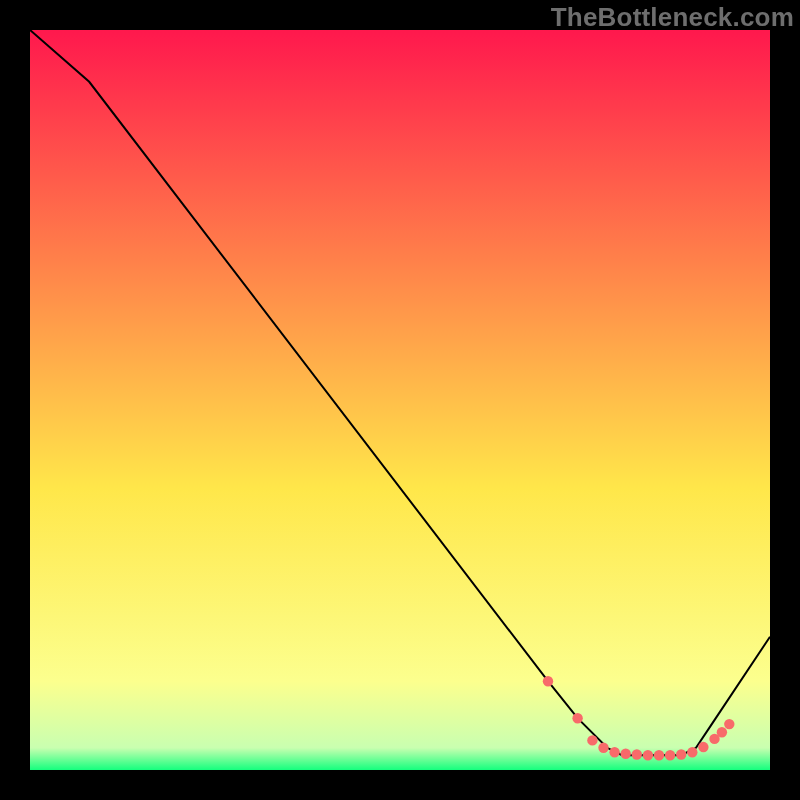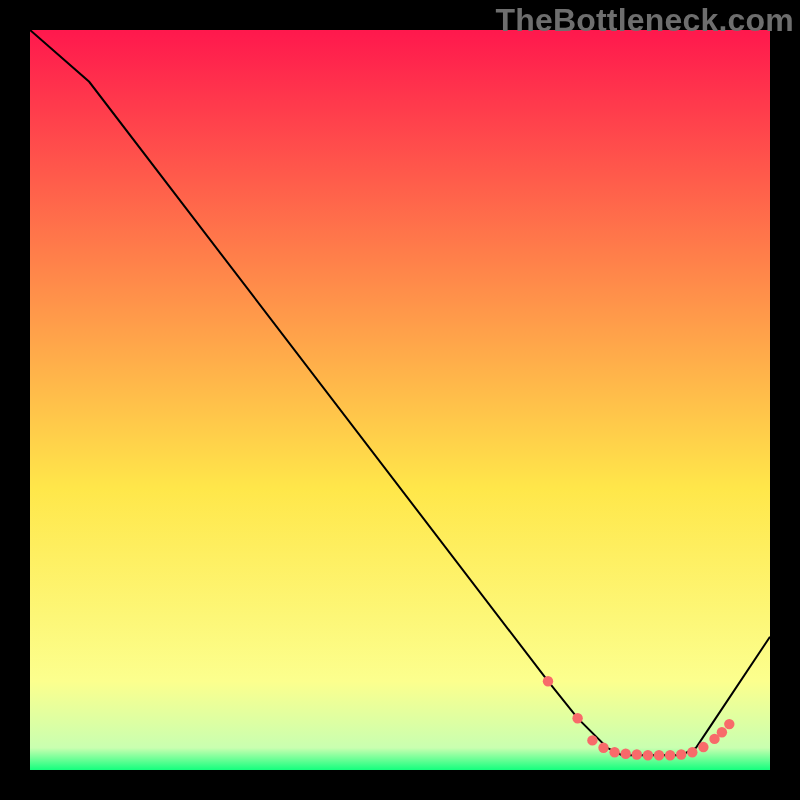--- a/index.html
+++ b/index.html
@@ -8,21 +8,21 @@
     position: relative;
     width: 800px;
     height: 800px;
     background: #000;
   }
   .watermark {
     position: absolute;
     top: 2px;
     right: 6px;
     font-family: Arial, Helvetica, sans-serif;
-    font-size: 32px;
+    font-size: 26px;
     font-weight: bold;
     color: #6e6e6e;
     letter-spacing: 0.2px;
     z-index: 10;
   }
   .plot {
     position: absolute;
     left: 30px;
     top: 30px;
     width: 740px;

